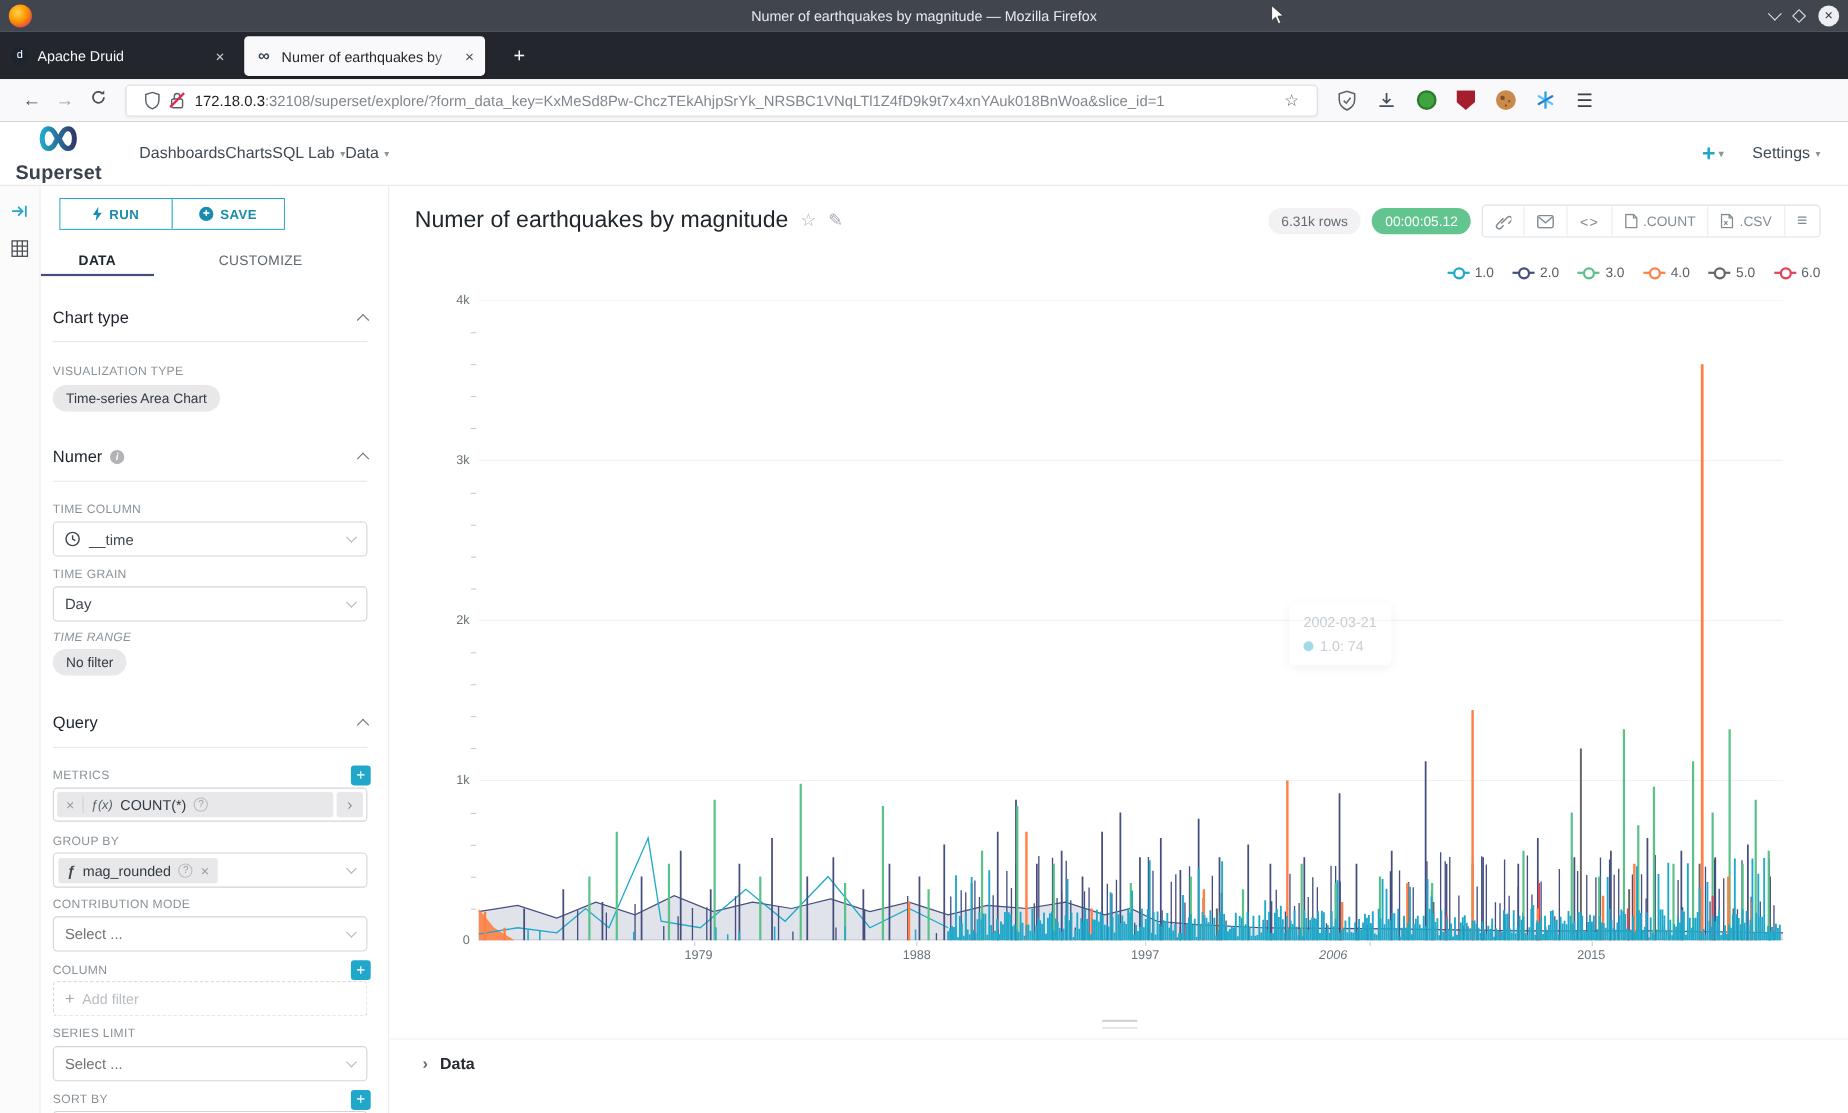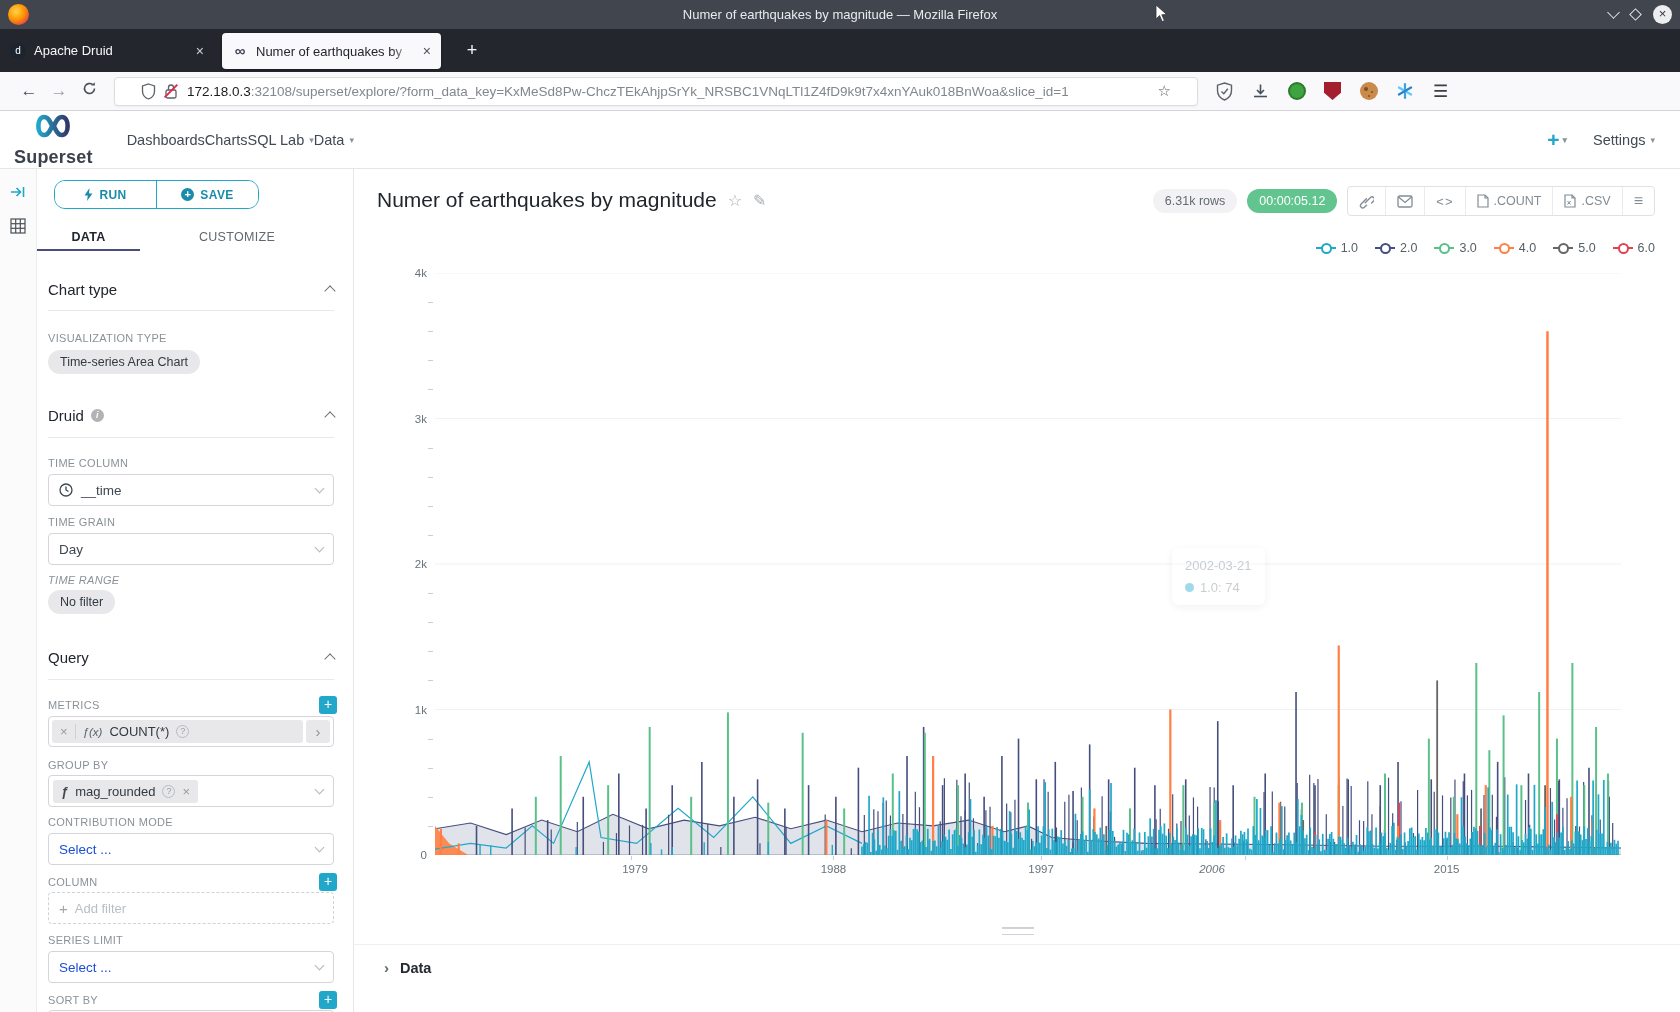--- a/index.html
+++ b/index.html
@@ -26,21 +26,21 @@
   .tab.active .tab-label::after { content:''; position:absolute; right:0; top:0; bottom:0; width:24px; background:linear-gradient(to right, rgba(249,249,251,0), #f9f9fb); }
   .tab-close { font-size:14px; color:inherit; opacity:.8; }
   .favicon-druid { width:16px; height:16px; border-radius:50%; background:#1c2430; color:#fff; font-size:10px; line-height:16px; text-align:center; flex:none; }
   .favicon-superset { width:16px; height:16px; flex:none; color:#3d4455; font-weight:bold; font-size:15px; line-height:15px; text-align:center; }
   .newtab { position:absolute; left:458px; top:8px; width:28px; height:28px; color:#f6f7f9; font-size:18px; text-align:center; line-height:27px; border-radius:4px; }
 
   
   .urltoolbar { position:absolute; left:0; top:72px; width:1680px; height:39px; background:#f9f9fb; border-bottom:1px solid #d4d4d8; display:flex; align-items:center; padding:0 14px; }
   .navbtn { width:30px; text-align:center; font-size:17px; color:#46505a; flex:none; }
   .navbtn.disabled { color:#9aa1a8; }
-  .urlbar { height:29px; margin-left:10px; width:1084px; background:#fff; border:1px solid #ddd; border-radius:4px; display:flex; align-items:center; padding:0 26px; box-shadow:0 1px 2px rgba(0,0,0,.05); }
+  .urlbar { height:29px; margin-left:10px; width:1084px; background:#fff; border:1px solid #ddd; border-radius:4px; display:flex; align-items:center; padding:0 16px; box-shadow:0 1px 2px rgba(0,0,0,.05); }
   .urltext { flex:1; font-size:13.5px; white-space:nowrap; overflow:hidden; margin-left:9px; }
   .url-host { color:#1d1d1f; }
   .url-rest { color:#82878d; }
   .lock-wrap { position:relative; width:14px; height:16px; flex:none; margin-left:8px; }
   .lock-wrap::after { content:''; position:absolute; left:-2px; top:7px; width:18px; height:2px; background:#e22850; transform:rotate(-45deg); }
   .ext-icons { display:flex; align-items:center; gap:15px; margin-left:16px; }
   .ext { width:21px; height:21px; display:flex; align-items:center; justify-content:center; }
   .ext-green { width:18px; height:18px; border-radius:50%; background:#3fa33f; border:2px solid #2c7a2c; }
   .ext-red { width:17px; height:18px; background:#a31f2d; clip-path:polygon(0 0,100% 0,100% 60%,50% 100%,0 60%); }
   .ext-cookie { width:18px; height:18px; border-radius:50%; background:#c98a4b; position:relative; }
@@ -57,40 +57,40 @@
   .nav-right { margin-left:auto; display:flex; align-items:center; gap:26px; }
   .nav-plus { color:#20a7c9; font-size:21px; font-weight:bold; display:flex; align-items:center; gap:3px; }
   .nav-settings { font-size:14.5px; color:#404a54; display:flex; align-items:center; gap:5px; }
 
   
   .iconrail { position:absolute; left:0; top:169px; width:37px; bottom:0; background:#fbfbfb; border-right:1px solid #ececec; }
   .rail-btn { width:22px; height:22px; margin:12px auto 4px; display:flex; align-items:center; justify-content:center; }
 
   
   .cpanel { position:absolute; left:37px; top:169px; width:317px; bottom:0; background:#fff; border-right:1px solid #e6e6e8; overflow:hidden; padding:0 19px 0 11px; }
-  .runsave { margin:11px 0 0 6px; width:205px; height:29px; display:flex; border:1px solid #20a7c9; border-radius:11px; overflow:hidden; }
+  .runsave { margin:11px 0 0 6px; width:205px; height:29px; display:flex; border:1px solid #20a7c9; border-radius:0; overflow:hidden; }
   .runsave button { flex:1; background:#fff; border:none; color:#1a8cab; font-weight:bold; font-size:12px; letter-spacing:.4px; display:flex; align-items:center; justify-content:center; gap:6px; font-family:inherit; }
   .runsave .btn-save { border-left:1px solid #20a7c9; }
   .save-plus { width:13px; height:13px; border-radius:50%; background:#1a8cab; color:#fff; font-size:11px; line-height:13px; text-align:center; font-weight:bold; }
   .ptabs { margin:13px -19px 0 -11px; height:29px; display:flex; position:relative; }
   .ptab { height:100%; display:flex; align-items:center; justify-content:center; font-size:12.5px; letter-spacing:.3px; color:#61686e; }
   .ptab.t1 { width:103px; } .ptab.t2 { width:194px; }
   .ptab.active { color:#20252e; font-weight:bold; }
   .ptab-ink { position:absolute; left:0; bottom:0; width:103px; height:2px; background:#484d7e; }
   .sect-h { margin-top:27px; height:22px; display:flex; align-items:center; font-size:15px; font-weight:500; color:#20252e; gap:7px; }
   .sect-chev { margin-left:auto; width:8px; height:8px; border-right:1.5px solid #6d757c; border-bottom:1.5px solid #6d757c; transform:rotate(-135deg); margin-top:4px; }
   .divider { margin-top:10px; border-top:1px solid #e8e8e8; }
   .flabel { margin-top:20px; font-size:11px; color:#8a9298; letter-spacing:.3px; height:13px; display:flex; align-items:center; }
   .label-row { display:flex; align-items:center; justify-content:space-between; }
   .plusbtn { width:18px; height:18px; background:#20a7c9; border-radius:3px; color:#fff; font-size:14px; line-height:16px; text-align:center; margin-right:-3px; }
   .pill { display:inline-flex; align-items:center; height:24px; padding:0 12px; background:#e8e8ea; border-radius:12px; font-size:12.5px; color:#323a42; margin-top:6px; }
   .selbox { margin-top:5px; height:32px; border:1px solid #d5d5d9; border-radius:4px; display:flex; align-items:center; padding:0 10px; font-size:13.5px; color:#3f4750; gap:8px; }
   .selbox .caret { margin-left:auto; }
   .caret { width:7px; height:7px; border-right:1.5px solid #b2b8bd; border-bottom:1.5px solid #b2b8bd; transform:rotate(45deg); margin-top:-3px; flex:none; }
-  .placeholder { color:#1d4ed8; }
+  .placeholder { color:#737373; }
   .info-i { width:13px; height:13px; border-radius:50%; background:#b2b2b7; color:#fff; font-size:9px; line-height:13px; text-align:center; font-style:italic; font-weight:bold; }
   .q-ring { width:13px; height:13px; border-radius:50%; border:1px solid #b8bcbf; color:#9aa0a5; font-size:9px; line-height:11px; text-align:center; flex:none; }
   .metricbox { margin-top:2px; height:31px; border:1px solid #d5d5d9; border-radius:4px; display:flex; align-items:center; padding:3px; gap:3px; }
   .metric-chip { flex:1; height:100%; background:#e8e8ea; border-radius:3px; display:flex; align-items:center; padding:0 8px; gap:7px; font-size:13px; color:#323a42; }
   .chip-x { color:#9a9a9e; font-size:13px; }
   .chip-div { width:1px; height:15px; background:#d0d0d4; }
   .fx { font-style:italic; font-size:11.5px; color:#55606a; }
   .metric-arrow { width:24px; height:100%; background:#e8e8ea; border-radius:3px; color:#8a9298; font-size:15px; display:flex; align-items:center; justify-content:center; }
   .gb-chip { height:23px; background:#e8e8ea; border-radius:3px; display:flex; align-items:center; padding:0 8px; gap:7px; font-size:13px; color:#323a42; }
   .gb-f { font-weight:bold; font-style:italic; font-size:13px; color:#3f4750; }
@@ -302,21 +302,21 @@
 
     <div class="sect-h">
         <span>Chart type</span>
         <span class="sect-chev"></span>
       </div>
     <div class="divider"></div>
     <div class="flabel">VISUALIZATION TYPE</div>
     <div><span class="pill">Time-series Area Chart</span></div>
 
     <div class="sect-h" style="margin-top:30px;">
-        <span>Druid</span>
+        <span>Numer</span>
         <span class="info-i">i</span>
         <span class="sect-chev"></span>
       </div>
     <div class="divider" style="margin-top:11px;"></div>
     <div class="flabel" style="margin-top:18px;">TIME COLUMN</div>
     <div class="selbox">
       <svg width="14" height="14" viewBox="0 0 14 14">
           <circle cx="7" cy="7" r="6" fill="none" stroke="#3f4750" stroke-width="1.3"></circle>
           <path d="M7 3.5 V7 L9.5 8.5" fill="none" stroke="#3f4750" stroke-width="1.3"></path>
         </svg>

